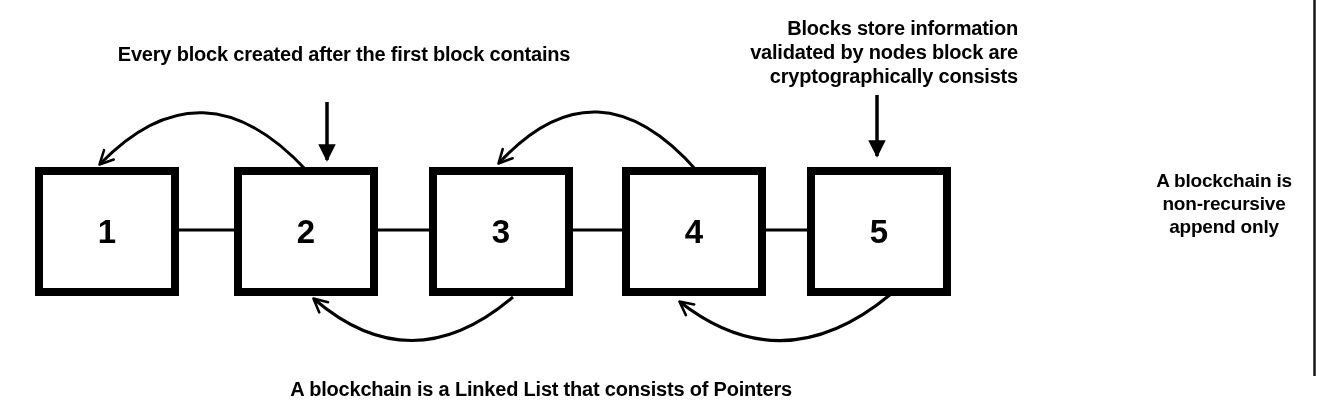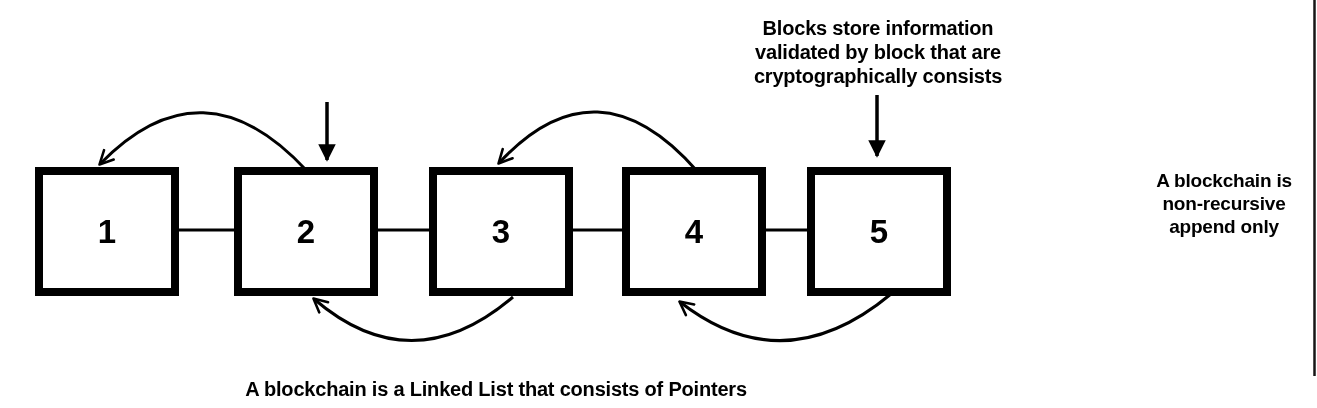--- a/index.html
+++ b/index.html
@@ -30,23 +30,23 @@
     line-height: 1;
   }
   .note {
     position: absolute;
     text-align: center;
     font-weight: 700;
     letter-spacing: -0.2px;
   }
   .note .ln { display: block; }
   .note-hash       { left: 104px;  top: 42px;  width: 480px; font-size: 20px; line-height: 24px; }
-  .note-validation { left: 738px;  top: 16px;  width: 280px; font-size: 20px; line-height: 24px; }
+  .note-validation { left: 738px;  top: 16px;  width: 280px; font-size: 20px; line-height: 24px; text-align: right; }
   .note-append     { left: 1124px; top: 169px; width: 200px; font-size: 19px; line-height: 23px; }
-  .note-caption    { left: 216px;  top: 377px; width: 560px; font-size: 20px; line-height: 24px; }
+  .note-caption    { left: 232px;  top: 377px; width: 560px; font-size: 20px; line-height: 24px; text-align: right; }
   .arrows-layer {
     position: absolute;
     left: 0; top: 0;
     width: 1317px;
     height: 408px;
     pointer-events: none;
   }
 </style>
 </head>
 <body>
@@ -63,25 +63,26 @@
     <span class="label">3</span>
   </div>
   <div class="block" style="left:622px">
     <span class="label">4</span>
   </div>
   <div class="block" style="left:807px">
     <span class="label">5</span>
   </div>
 
   <div class="note note-hash">
+    <span class="ln">Every block created after the first block contains</span>
   </div>
 
   <div class="note note-validation">
     <span class="ln">Blocks store information</span>
-    <span class="ln">validated by block that are</span>
+    <span class="ln">validated by nodes block are</span>
     <span class="ln">cryptographically consists</span>
   </div>
 
   <div class="note note-append">
     <span class="ln">A blockchain is</span>
     <span class="ln">non-recursive</span>
     <span class="ln">append only</span>
   </div>
 
   <div class="note note-caption">

